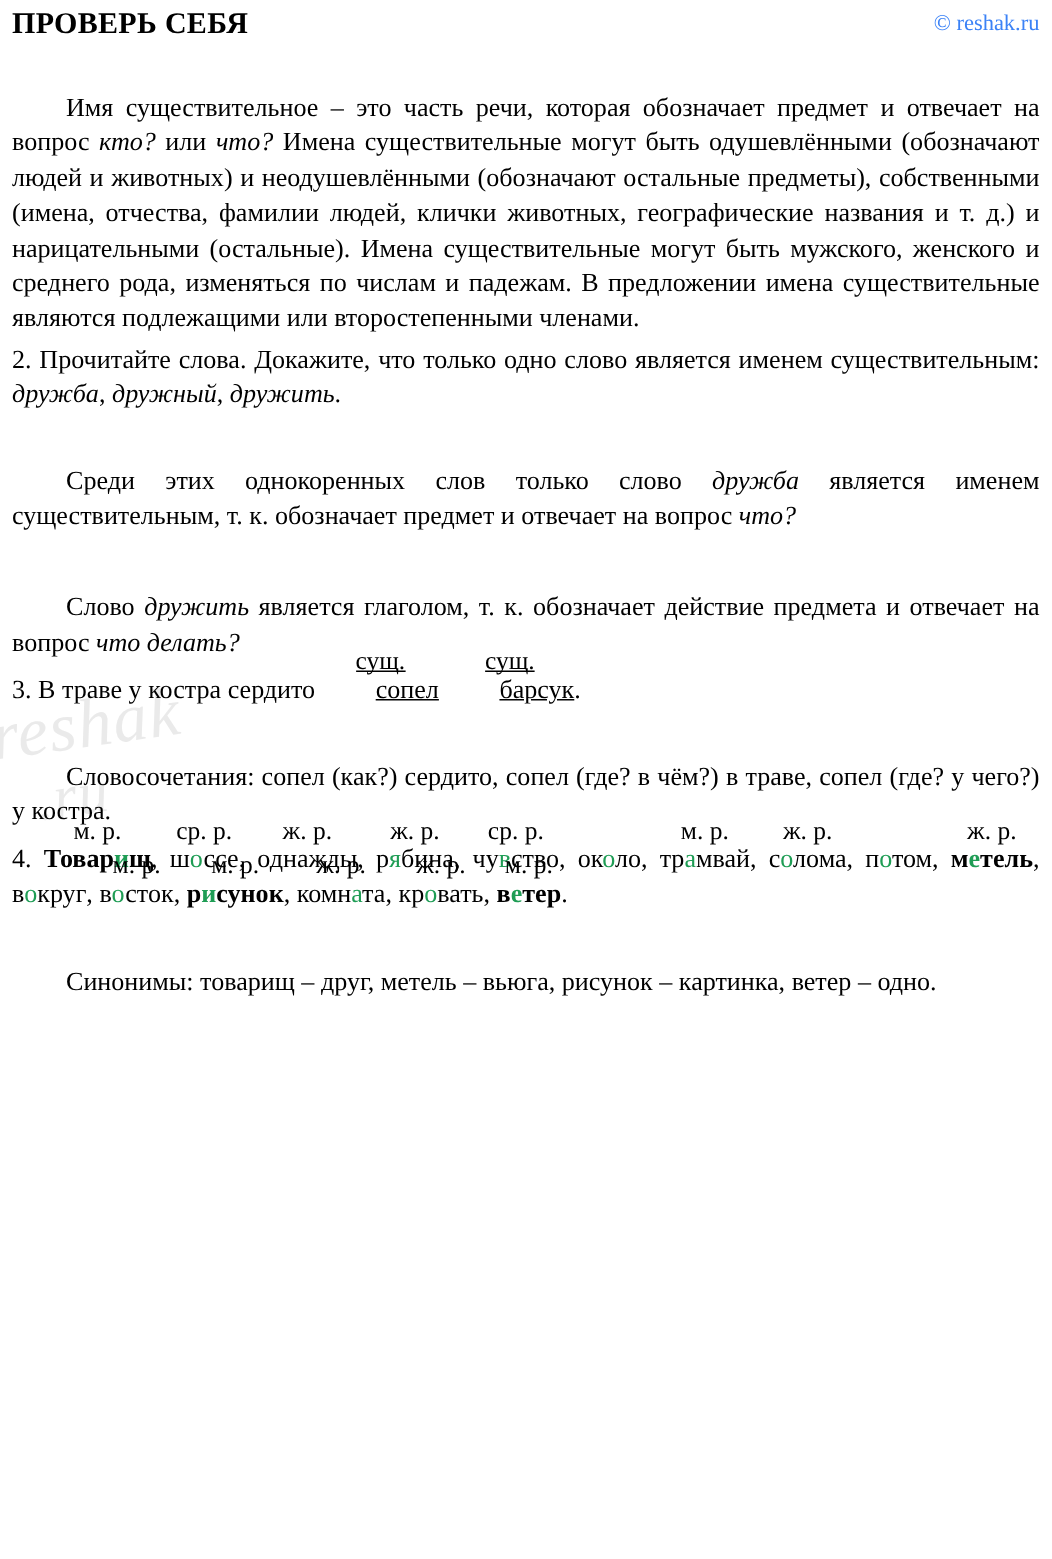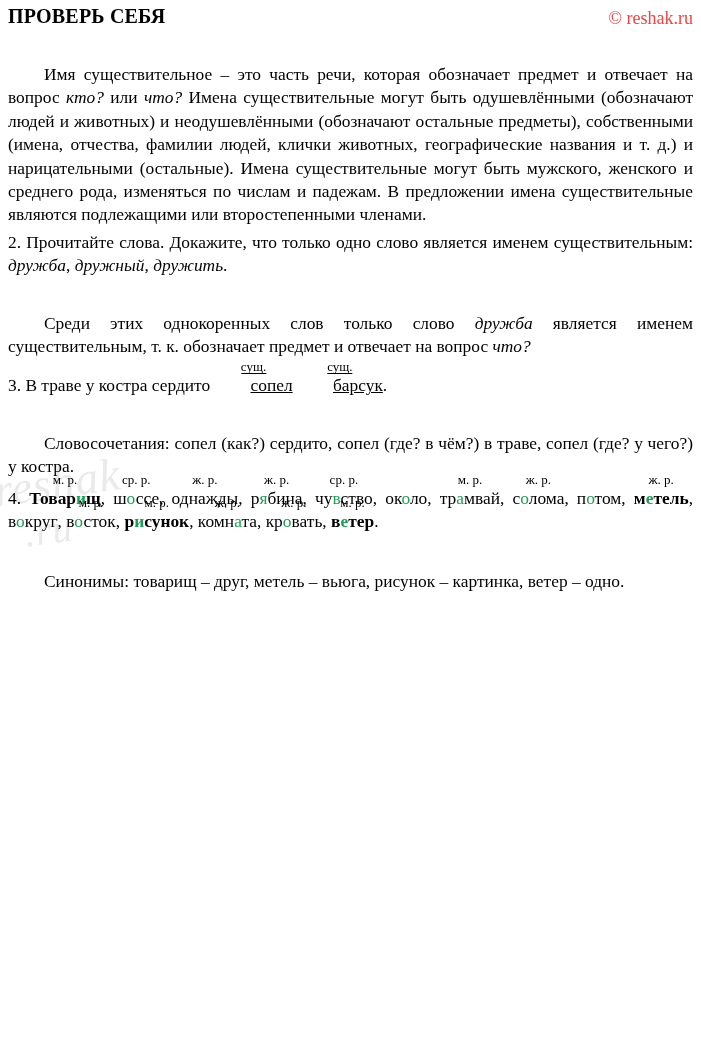--- a/index.html
+++ b/index.html
@@ -58,22 +58,22 @@
     font-family: "Liberation Serif", serif;
     font-weight: bold;
     font-size: 20px;
     letter-spacing: 0.2px;
     margin: 0;
     padding: 0;
     line-height: 20px;
   }
   .site-mark {
     font-family: "Liberation Serif", serif;
-    font-size: 18px;
-    color: #ef4444;
+    font-size: 15px;
+    color: #3b82f6;
     white-space: nowrap;
     padding-top: 2px;
   }
   p.para {
     margin: 0;
     padding: 0;
     font-size: 17.4px;
     line-height: 23.4px;
     text-align: justify;
     text-justify: inter-word;
@@ -104,21 +104,21 @@
   .mk {
     position: relative;
     display: inline-block;
     white-space: nowrap;
   }
   .mk > .lbl {
     position: absolute;
     left: 50%;
     transform: translateX(-50%);
     top: -13px;
-    font-size: 13px;
+    font-size: 17px;
     line-height: 12px;
     font-family: "Liberation Serif", serif;
     white-space: nowrap;
   }
   .mk > .lbl.ul {
     border-bottom: 1px solid #000;
     padding-bottom: 0px;
   }
   .line-tall {
     line-height: 28px;
@@ -149,20 +149,21 @@
 
     <div class="spacer-4"></div>
     <p class="para indent"><span>Имя существительное – это часть речи, которая обозначает предмет и отвечает на вопрос </span><span class="i">кто?</span><span> или </span><span class="i">что?</span><span> Имена существительные могут быть одушевлёнными (обозначают людей и животных) и неодушевлёнными (обозначают остальные предметы), собственными (имена, отчества, фамилии людей, клички животных, географические названия и т. д.) и нарицательными (остальные). Имена существительные могут быть мужского, женского и среднего рода, изменяться по числам и падежам. В предложении имена существительные являются подлежащими или второстепенными членами.</span></p>
     <div class="spacer-4"></div>
 
     <p class="para"><span>2. Прочитайте слова. Докажите, что только одно слово является именем существительным: </span><span class="i">дружба</span><span>, </span><span class="i">дружный</span><span>, </span><span class="i">дружить</span><span>.</span></p>
     <div class="spacer-4"></div>
     <p class="para indent"><span>Среди этих однокоренных слов только слово </span><span class="i">дружба</span><span> является именем существительным, т. к. обозначает предмет и отвечает на вопрос </span><span class="i">что?</span></p>
     <div class="spacer-4"></div>
     <div class="spacer-4"></div>
+    <p class="para indent"><span>Слово </span><span class="i">дружить</span><span> является глаголом, т. к. обозначает действие предмета и отвечает на вопрос </span><span class="i">что делать?</span></p>
 
     <div class="spacer-8"></div>
     <p class="para line-tall"><span>3. В траве у костра сердито </span><span class="mk"><span class="lbl ul">сущ.</span><span class="u">сопел</span></span><span> </span><span class="mk"><span class="lbl ul">сущ.</span><span class="u">барсук</span></span><span>.</span></p>
     <div class="spacer-4"></div>
     <p class="para indent">Словосочетания: сопел (как?) сердито, сопел (где? в чём?) в траве, сопел (где? у чего?) у костра.</p>
 
     <div class="spacer-8"></div>
     <p class="para task4"><span>4. </span><span id="task4-words"><span class="mk"><span class="lbl">м. р.</span><span class="b"><span>Т</span><span>о</span><span>в</span><span>а</span><span>р</span><span class="gb">и</span><span>щ</span></span></span><span>, </span><span class="mk"><span class="lbl">ср. р.</span><span><span>ш</span><span class="g">о</span><span>с</span><span>с</span><span>е</span></span></span><span>, </span><span class="mk"><span class="lbl">ж. р.</span><span><span>о</span><span>д</span><span>н</span><span>а</span><span>ж</span><span>д</span><span>ы</span></span></span><span>, </span><span class="mk"><span class="lbl">ж. р.</span><span><span>р</span><span class="g">я</span><span>б</span><span>и</span><span>н</span><span>а</span></span></span><span>, </span><span class="mk"><span class="lbl">ср. р.</span><span><span>ч</span><span>у</span><span class="g">в</span><span>с</span><span>т</span><span>в</span><span>о</span></span></span><span>, </span><span class="mk"><span><span>о</span><span>к</span><span class="g">о</span><span>л</span><span>о</span></span></span><span>, </span><span class="mk"><span class="lbl">м. р.</span><span><span>т</span><span>р</span><span class="g">а</span><span>м</span><span>в</span><span>а</span><span>й</span></span></span><span>, </span><span class="mk"><span class="lbl">ж. р.</span><span><span>с</span><span class="g">о</span><span>л</span><span>о</span><span>м</span><span>а</span></span></span><span>, </span><span class="mk"><span><span>п</span><span class="g">о</span><span>т</span><span>о</span><span>м</span></span></span><span>, </span><span class="mk"><span class="lbl">ж. р.</span><span class="b"><span>м</span><span class="gb">е</span><span>т</span><span>е</span><span>л</span><span>ь</span></span></span><span>, </span><span class="mk"><span><span>в</span><span class="g">о</span><span>к</span><span>р</span><span>у</span><span>г</span></span></span><span>, </span><span class="mk"><span class="lbl">м. р.</span><span><span>в</span><span class="g">о</span><span>с</span><span>т</span><span>о</span><span>к</span></span></span><span>, </span><span class="mk"><span class="lbl">м. р.</span><span class="b"><span>р</span><span class="gb">и</span><span>с</span><span>у</span><span>н</span><span>о</span><span>к</span></span></span><span>, </span><span class="mk"><span class="lbl">ж. р.</span><span><span>к</span><span>о</span><span>м</span><span>н</span><span class="g">а</span><span>т</span><span>а</span></span></span><span>, </span><span class="mk"><span class="lbl">ж. р.</span><span><span>к</span><span>р</span><span class="g">о</span><span>в</span><span>а</span><span>т</span><span>ь</span></span></span><span>, </span><span class="mk"><span class="lbl">м. р.</span><span class="b"><span>в</span><span class="gb">е</span><span>т</span><span>е</span><span>р</span></span></span><span>.</span></span></p>
     <div class="spacer-6"></div>
     <p class="para indent">Синонимы: товарищ – друг, метель – вьюга, рисунок – картинка, ветер – одно.</p>

